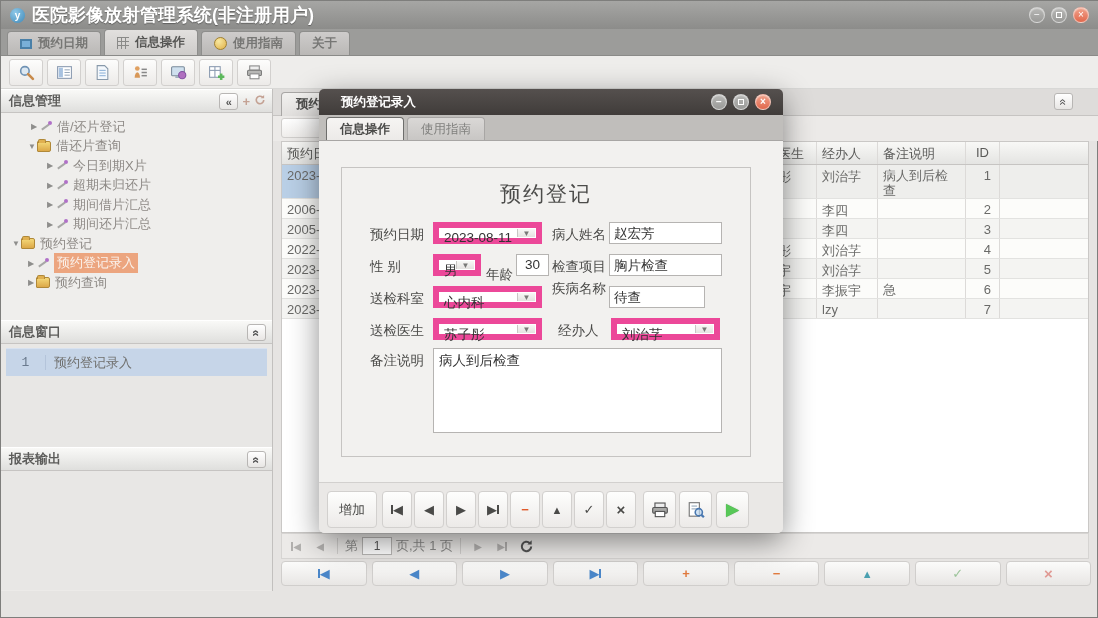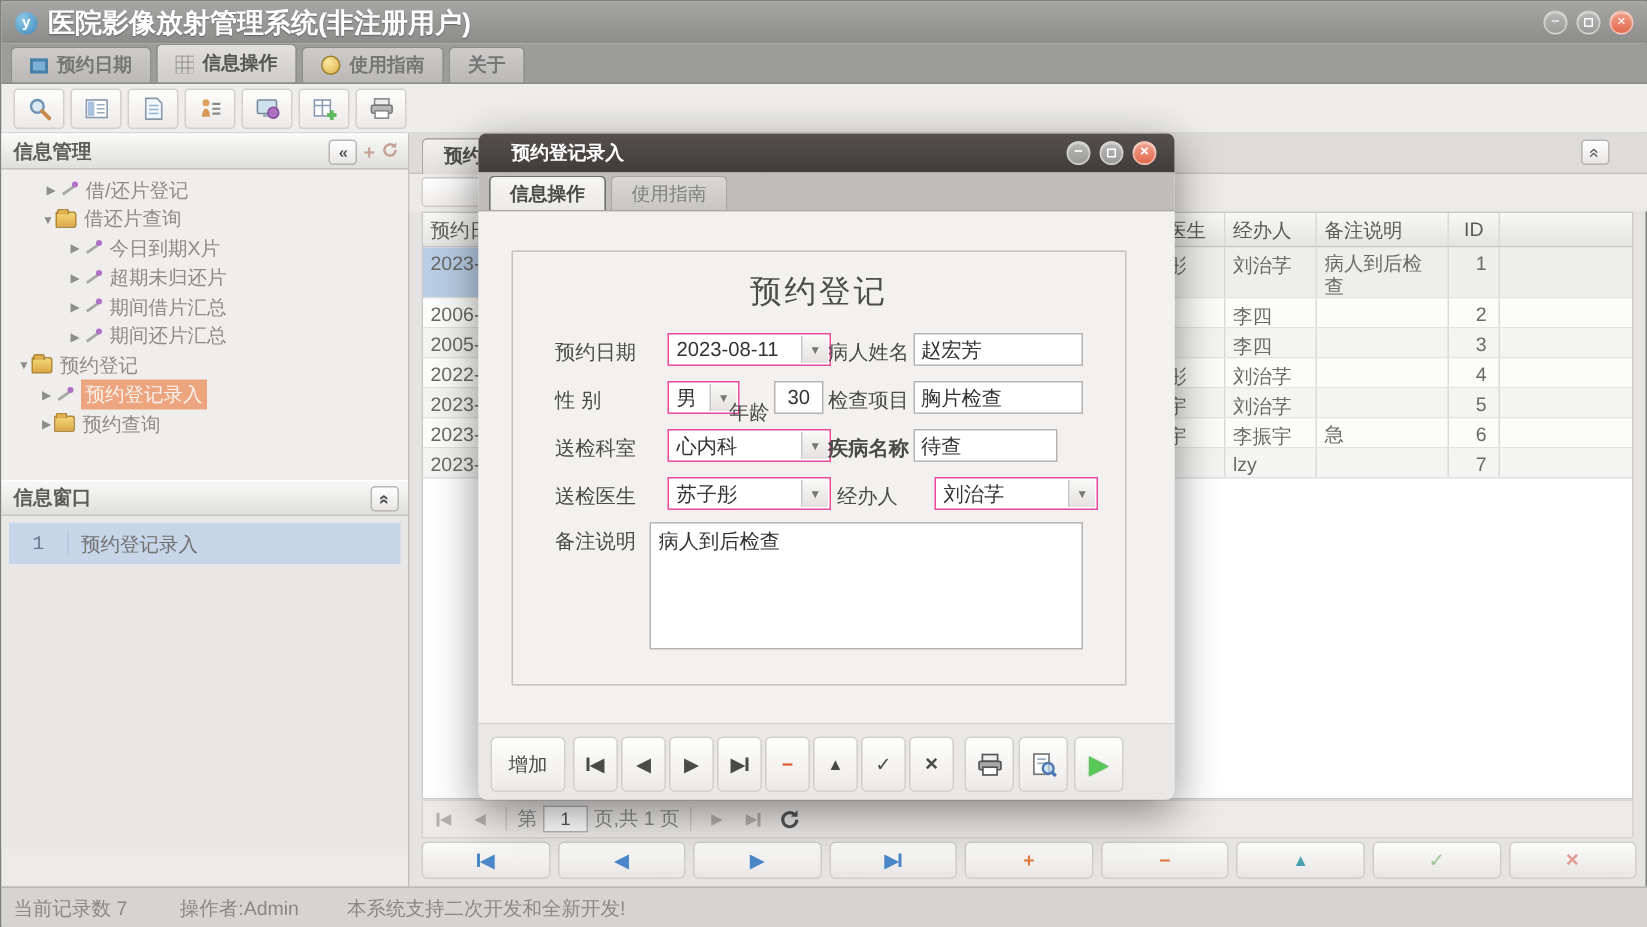--- a/index.html
+++ b/index.html
@@ -102,21 +102,21 @@
   .d-winbtns { position:absolute; right:12px; top:5px; display:flex; gap:6px; }
   .d-tabs { height:26px; background:#c0bebb; display:flex; align-items:flex-end; padding-left:7px; border-bottom:1px solid #a8a6a4; }
   .dtab { height:23px; padding:0 13px; margin-right:3px; display:flex; align-items:center; border-radius:4px 4px 0 0; font-size:12.5px; }
   .dtab.active { background:linear-gradient(#f6f5f3,#eceae8); border:1px solid #6e6e6c; border-bottom:none; font-weight:bold; color:#4a4a48; }
   .dtab.idle { background:linear-gradient(#dad8d6,#c8c6c4); border:1px solid #a8a6a4; border-bottom:none; color:#80807e; }
   .d-body { position:relative; height:341px; background:#f2f1ef; }
   .gbox { position:absolute; left:22px; top:26px; width:410px; height:290px; border:1px solid #c6c4c2; background:#f2f1ef; }
   .f-title { position:absolute; left:0; top:12px; width:100%; text-align:center; font-size:21px; color:#4c4c4a; letter-spacing:2px; }
   .f-lbl { position:absolute; font-size:13.5px; color:#4a4a48; }
   .f-input { position:absolute; height:22px; background:#fff; border:1px solid #b6b4b2; font-size:13.5px; color:#333; padding:2px 4px 0 4px; overflow:hidden; white-space:nowrap; }
-  .f-combo { position:absolute; height:22px; background:#fff; border:1px solid #ec4899; font-size:13.5px; color:#333;margin-left:12px; }
+  .f-combo { position:absolute; height:22px; background:#fff; border:6px solid #ec4899; font-size:13.5px; color:#333; }
   .f-combo .val { position:absolute; left:5px; top:2px; }
   .f-combo .drop { position:absolute; right:1px; top:1px; bottom:1px; width:18px; background:linear-gradient(#f8f8f6,#e4e2e0); border-left:1px solid #c8c6c4; display:flex; align-items:center; justify-content:center; color:#787876; font-size:8px; }
   .f-area { position:absolute; background:#fff; border:1px solid #b6b4b2; font-size:13.5px; color:#333; padding:3px 5px; line-height:17px; }
   .d-footer { position:absolute; left:0; top:393px; width:464px; height:51px; background:#eae8e6; border-top:1px solid #d2d0ce; border-radius:0 0 5px 5px; }
   .dfbtn { position:absolute; top:8px; height:37px; background:linear-gradient(#fefefd,#eceae8); border:1px solid #d2d0ce; border-radius:4px; display:flex; align-items:center; justify-content:center; font-size:13px; color:#4a4a48; }
   .dfbtn svg { width:18px; height:18px; }
   .gly { font-size:13px; }
   .gly-sm { font-size:11px; }
   .play { color:#58c858; font-size:17px; text-shadow:0 0 1px #2a8a2a; }
   .xmark { font-weight:bold; font-size:15px; }
@@ -279,20 +279,28 @@
           <span class="sqbtn">
             <span class="chev-up">«</span>
           </span>
         </span>
     </div>
     <div class="infolist">
       <div class="inforow">
         <span class="num">1</span>
         <span class="txt">预约登记录入</span>
       </div>
+    </div>
+    <div class="panel-hdr">
+      <span>报表输出</span>
+      <span class="hdr-tools">
+          <span class="sqbtn">
+            <span class="chev-up">«</span>
+          </span>
+        </span>
     </div>
     <div class="sb-rest"></div>
   </div>
 
   <div class="content">
     <div class="ctab-strip">
       <div class="ctab">
           <span>预约登记录入</span>
         </div>
       <span class="sqbtn ctab-collapse">
@@ -414,25 +422,20 @@
         </div>
       <div class="bbtn green">
           <span class="gly">✓</span>
         </div>
       <div class="bbtn pink">
           <span class="xmark">×</span>
         </div>
     </div>
   </div>
 
-  <div class="statusbar">
-    <span style="margin-left:8px;">当前记录数 7</span>
-    <span style="margin-left:35px;">操作者:Admin</span>
-    <span style="margin-left:32px;">本系统支持二次开发和全新开发!</span>
-  </div>
 
   <div class="dialog">
     <div class="d-title">
       <span>预约登记录入</span>
       <div class="d-winbtns">
         <div class="cbtn gray">−</div>
         <div class="cbtn gray">
             <span class="sq"></span>
           </div>
         <div class="cbtn red">×</div>
@@ -466,21 +469,21 @@
         <div class="f-lbl" style="left:144px; top:98px;text-align:right;">年龄</div>
         <div class="f-input" style="left:174px; top:86px; width:33px; text-align:center;">30</div>
         <div class="f-lbl" style="left:210px; top:90px;">检查项目</div>
         <div class="f-input" style="left:267px; top:86px; width:113px;">胸片检查</div>
 
         <div class="f-lbl" style="left:28px; top:122px;">送检科室</div>
         <div class="f-combo" style="left:91px; top:118px; width:109px;">
           <span class="val">心内科</span>
           <span class="drop">▼</span>
         </div>
-        <div class="f-lbl" style="left:210px; top:122px;font-weight:bold;">疾病名称</div>
+        <div class="f-lbl" style="left:210px; top:112px;">疾病名称</div>
         <div class="f-input" style="left:267px; top:118px; width:96px;">待查</div>
 
         <div class="f-lbl" style="left:28px; top:154px;">送检医生</div>
         <div class="f-combo" style="left:91px; top:150px; width:109px;">
           <span class="val">苏子彤</span>
           <span class="drop">▼</span>
         </div>
         <div class="f-lbl" style="left:216px; top:154px;">经办人</div>
         <div class="f-combo" style="left:269px; top:150px; width:109px;">
           <span class="val">刘治芓</span>

